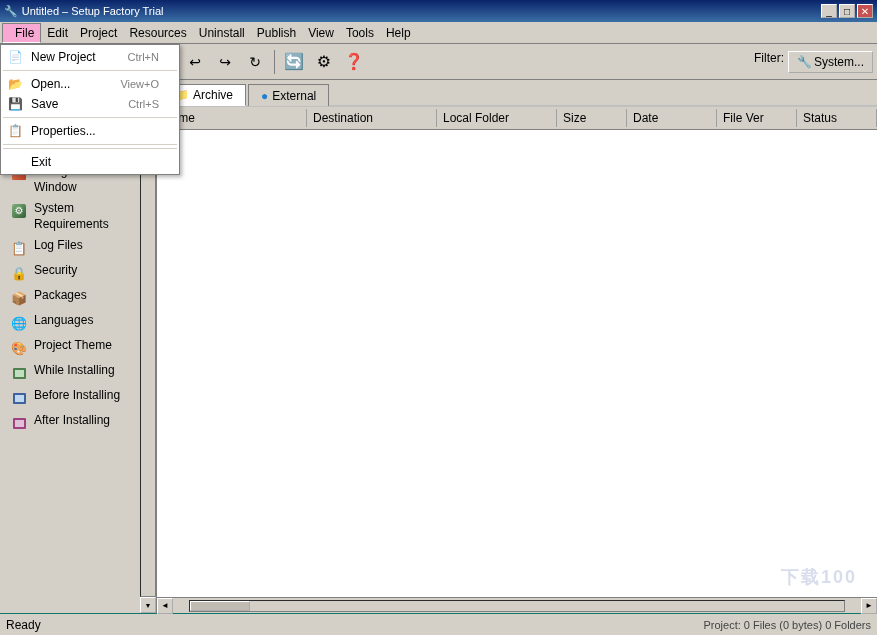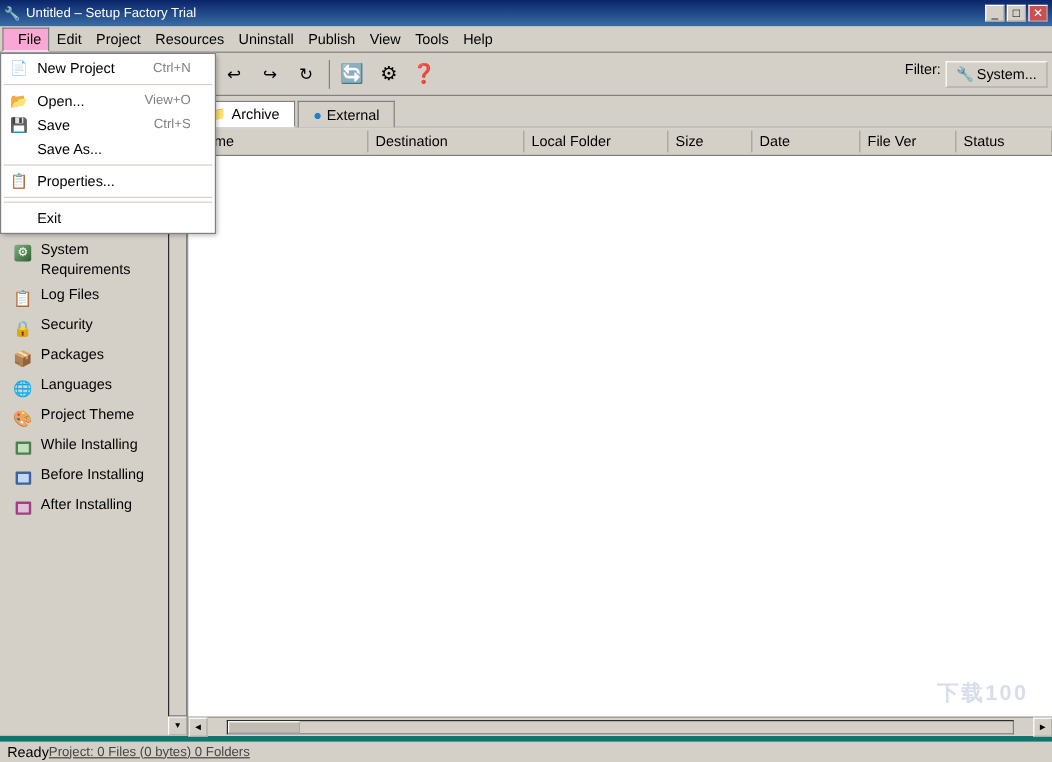--- a/index.html
+++ b/index.html
@@ -248,29 +248,29 @@
       border: 1px outset #fff;
       display: flex; align-items: center; justify-content: center;
       font-size: 8px; cursor: pointer;
       flex-shrink: 0;
     }
 
     
     .status-bar {
       height: 22px;
       background: #d4d0c8;
-      border-top: 5px solid #0f766e;
+      border-top: 1px solid #0f766e;
       display: flex;
       align-items: center;
       padding: 0 6px;
       font-size: 12px;
-      justify-content: flex-start;
+      justify-content: space-between;
     }
     .status-left { display: flex; gap: 4px; align-items: center; }
-    .status-right { color: #444; font-size: 11px; text-decoration: underline; }
+    .status-right { color: #444; font-size: 11px; }
 
     
     .watermark {
       position: absolute;
       bottom: 8px;
       right: 20px;
       font-size: 18px;
       font-weight: bold;
       color: rgba(100,120,180,0.25);
       letter-spacing: 2px;
@@ -348,24 +348,20 @@
     <div class="dropdown-item">
       <span class="item-icon">📂</span>
       <span>Open...</span>
       <span class="shortcut">View+O</span>
     </div>
     <div class="dropdown-item">
       <span class="item-icon">💾</span>
       <span>Save</span>
       <span class="shortcut">Ctrl+S</span>
     </div>
-    <div class="dropdown-item">
-      <span class="item-icon"></span>
-      <span>Save As...</span>
-    </div>
     <div class="dropdown-separator"></div>
     <div class="dropdown-item">
       <span class="item-icon">📋</span>
       <span>Properties...</span>
     </div>
     <div class="dropdown-separator"></div>
     <div class="dropdown-separator"></div>
     <div class="dropdown-item">
       <span class="item-icon"></span>
       <span>Exit</span>

